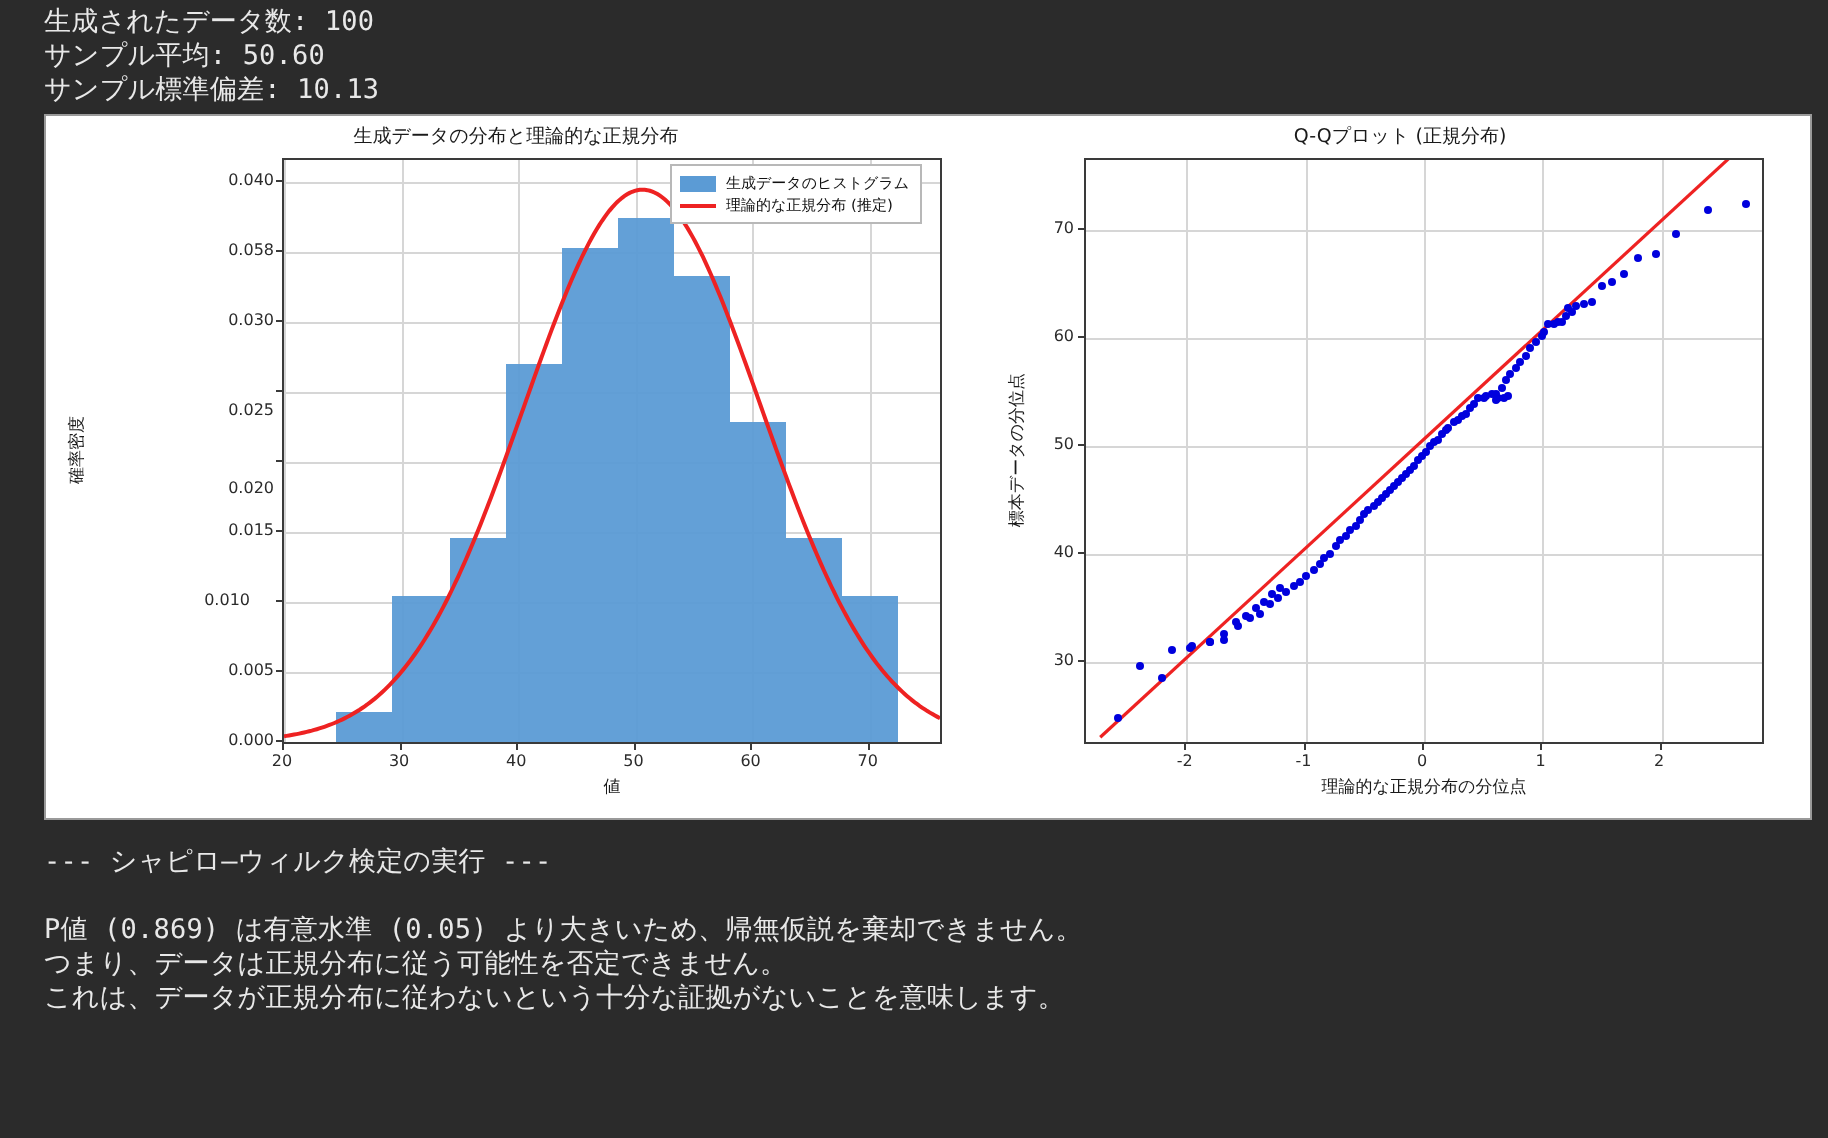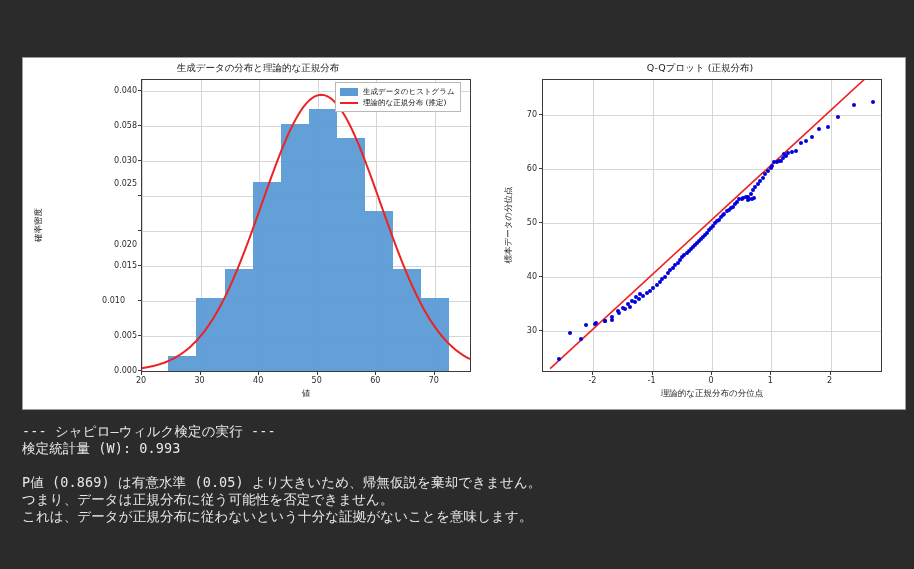--- a/index.html
+++ b/index.html
@@ -107,20 +107,25 @@
     border-radius: 50%;
     transform: translate(-50%, -50%);
   }
   svg.overlay { position: absolute; left: 0; top: 0; overflow: visible; }
 </style>
 </head>
 <body>
 
 <div id="root">
 
+  <div id="top-output">
+    <div class="console-line">生成されたデータ数: 100</div>
+    <div class="console-line">サンプル平均: 50.60</div>
+    <div class="console-line">サンプル標準偏差: 10.13</div>
+  </div>
 
   <div id="figure">
 
     <div class="panel" id="panel-hist">
       <div class="panel-title">生成データの分布と理論的な正規分布</div>
 
       <div class="axis-label yrot" style="left:-14px; top:161px; width:60px; text-align:center;">確率密度</div>
 
       <div class="axis-label" style="left:118px; top:330px; width:330px; text-align:center;">値</div>
 
@@ -168,21 +173,21 @@
     <div class="tick-label y" style="left: 70px; top: 312px; width: 44px;">0.000</div>
         <div class="tick-mark y" style="left: 115px; top: 312px;"></div>
         <div class="tick-label y" style="left: 70px; top: 276.94px; width: 44px;">0.005</div>
         <div class="tick-mark y" style="left: 115px; top: 276.94px;"></div>
         <div class="tick-label y" style="left: 58px; top: 241.88px; width: 44px;">0.010</div>
         <div class="tick-mark y" style="left: 115px; top: 241.88px;"></div>
         <div class="tick-label y" style="left: 70px; top: 206.819px; width: 44px;">0.015</div>
         <div class="tick-mark y" style="left: 115px; top: 206.819px;"></div>
         <div class="tick-label y" style="left: 70px; top: 186px; width: 44px;">0.020</div>
         <div class="tick-mark y" style="left: 115px; top: 171.759px;"></div>
-        <div class="tick-label y" style="left: 70px; top: 125px; width: 44px;">0.025</div>
+        <div class="tick-label y" style="left: 70px; top: 147px; width: 44px;">0.025</div>
         <div class="tick-mark y" style="left: 115px; top: 136.699px;"></div>
         <div class="tick-label y" style="left: 70px; top: 101.639px; width: 44px;">0.030</div>
         <div class="tick-mark y" style="left: 115px; top: 101.639px;"></div>
         <div class="tick-label y" style="left: 70px; top: 66.5783px; width: 44px;">0.058</div>
         <div class="tick-mark y" style="left: 115px; top: 66.5783px;"></div>
         <div class="tick-label y" style="left: 70px; top: 31.5181px; width: 44px;">0.040</div>
         <div class="tick-mark y" style="left: 115px; top: 31.5181px;"></div>
         <div class="tick-label x" style="left: 118px; top: 318px;">20</div>
         <div class="tick-mark x" style="left: 118px; top: 314px;"></div>
         <div class="tick-label x" style="left: 176.571px; top: 318px;">30</div>
@@ -337,20 +342,19 @@
         <div class="tick-label x" style="left: 277.298px; top: 318px;">1</div>
         <div class="tick-mark x" style="left: 277.298px; top: 314px;"></div>
         <div class="tick-label x" style="left: 336.596px; top: 318px;">2</div>
         <div class="tick-mark x" style="left: 336.596px; top: 314px;"></div>
       </div>
 
   </div>
 
   <div id="bottom-output">
     <div class="console-line">--- シャピロ–ウィルク検定の実行 ---</div>
-    <div class="console-line">検定統計量 (W): 0.993</div>
     <div class="console-line blank-line"></div>
     <div class="console-line">P値 (0.869) は有意水準 (0.05) より大きいため、帰無仮説を棄却できません。</div>
     <div class="console-line">つまり、データは正規分布に従う可能性を否定できません。</div>
     <div class="console-line">これは、データが正規分布に従わないという十分な証拠がないことを意味します。</div>
   </div>
 
 </div>
 
 </body></html>

